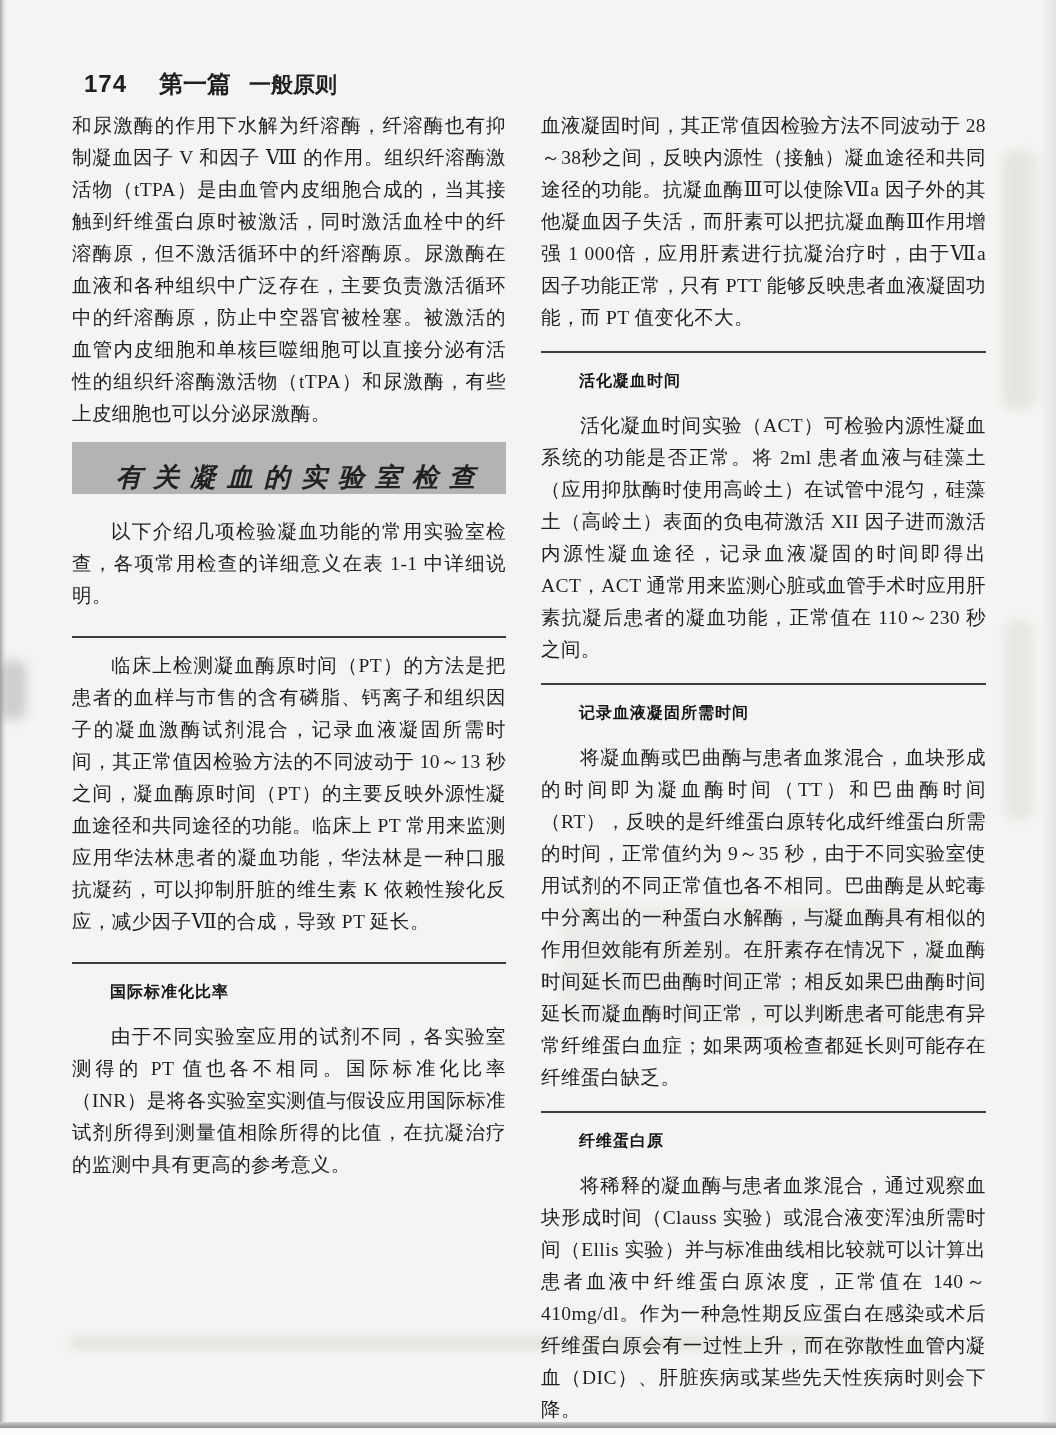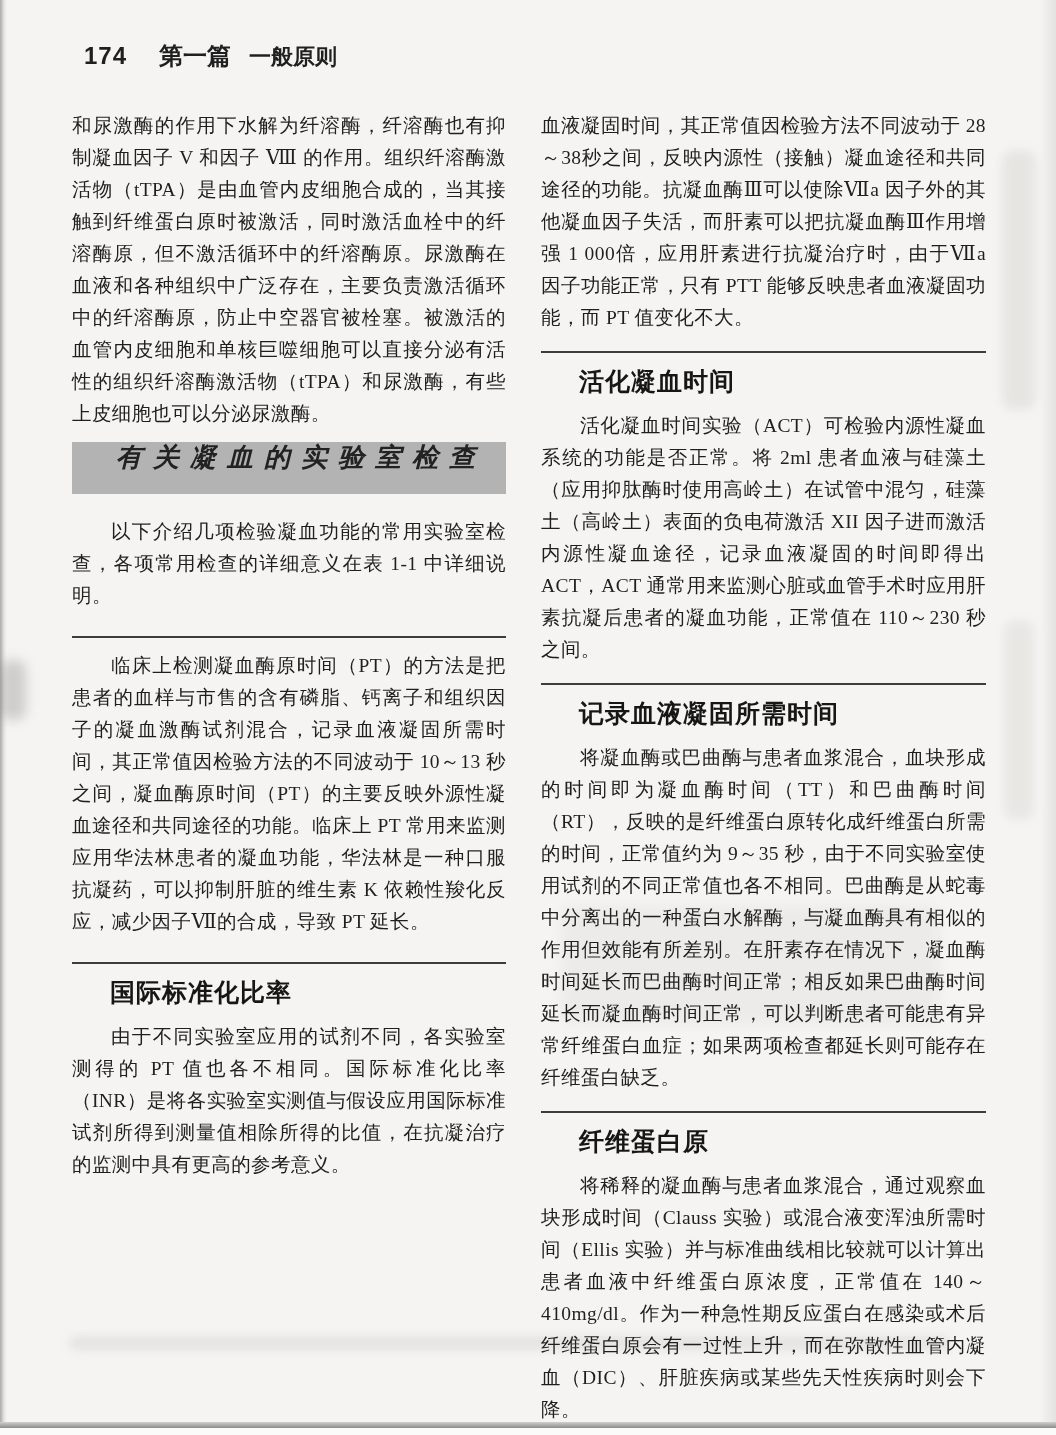--- a/index.html
+++ b/index.html
@@ -17,42 +17,42 @@
     background:linear-gradient(270deg,rgba(120,120,120,.14),rgba(120,120,120,0));}
   .edge-bottom{position:absolute;left:0;top:1422px;width:100%;height:6px;
     background:linear-gradient(#cfcfcd,#8d8d8b);}
   .edge-bottom-white{position:absolute;left:0;top:1428px;width:100%;height:7px;background:#fbfbfa;}
   .smudge{position:absolute;background:#e3e2df;filter:blur(5px);border-radius:12px;}
   .s1{left:1002px;top:150px;width:34px;height:260px;opacity:.8;}
   .s2{left:1004px;top:620px;width:30px;height:200px;opacity:.7;}
   .s3{left:70px;top:1336px;width:880px;height:14px;opacity:.9;border-radius:4px;}
   .s4{left:560px;top:905px;width:380px;height:120px;opacity:.45;}
   
-  .hdr{position:absolute;top:40px;left:84px;display:flex;align-items:baseline;
+  .hdr{position:absolute;top:68px;left:84px;display:flex;align-items:baseline;
     font-family:"Liberation Sans","DejaVu Sans",sans-serif;}
   .pagenum{font-size:24px;font-weight:600;letter-spacing:1px;}
   .part-label{margin-left:32px;font-size:24px;font-weight:bold;}
   .part-title{margin-left:18px;font-size:22px;font-weight:bold;}
   
   .col{position:absolute;top:110px;text-align:justify;font-size:19.5px;line-height:32px;
     letter-spacing:.4px;}
   .col-left{left:72px;width:434px;}
   .col-right{left:541px;width:445px;}
   p{margin:0;text-indent:2em;}
   p.no-indent{text-indent:0;}
   
-  .banner{margin-top:12px;height:52px;background:#b3b3b3;display:flex;align-items:flex-start;}
+  .banner{margin-top:12px;height:52px;background:#b3b3b3;display:flex;align-items:flex-end;}
   .banner span{margin-left:44px;font-size:26px;font-weight:600;font-style:italic;
     letter-spacing:11px;color:#222;}
   .intro{margin-top:22px;}
   
   section{border-top:2px solid #3d3d3d;padding-top:12px;}
   .col-left section{margin-top:24px;}
   .col-right section{margin-top:17px;}
-  section h3{margin:0 0 13px 0;text-indent:38px;font-size:25px;font-weight:bold;
+  section h3{margin:0 0 13px 0;text-indent:38px;font-size:16px;font-weight:bold;
     font-family:"Liberation Sans","DejaVu Sans",sans-serif;letter-spacing:1px;color:#161616;}
 </style>
 </head>
 <body>
 
 <div class="page">
 
   <div class="edge-left"></div>
   <div class="edge-left-blob"></div>
   <div class="edge-right"></div>

